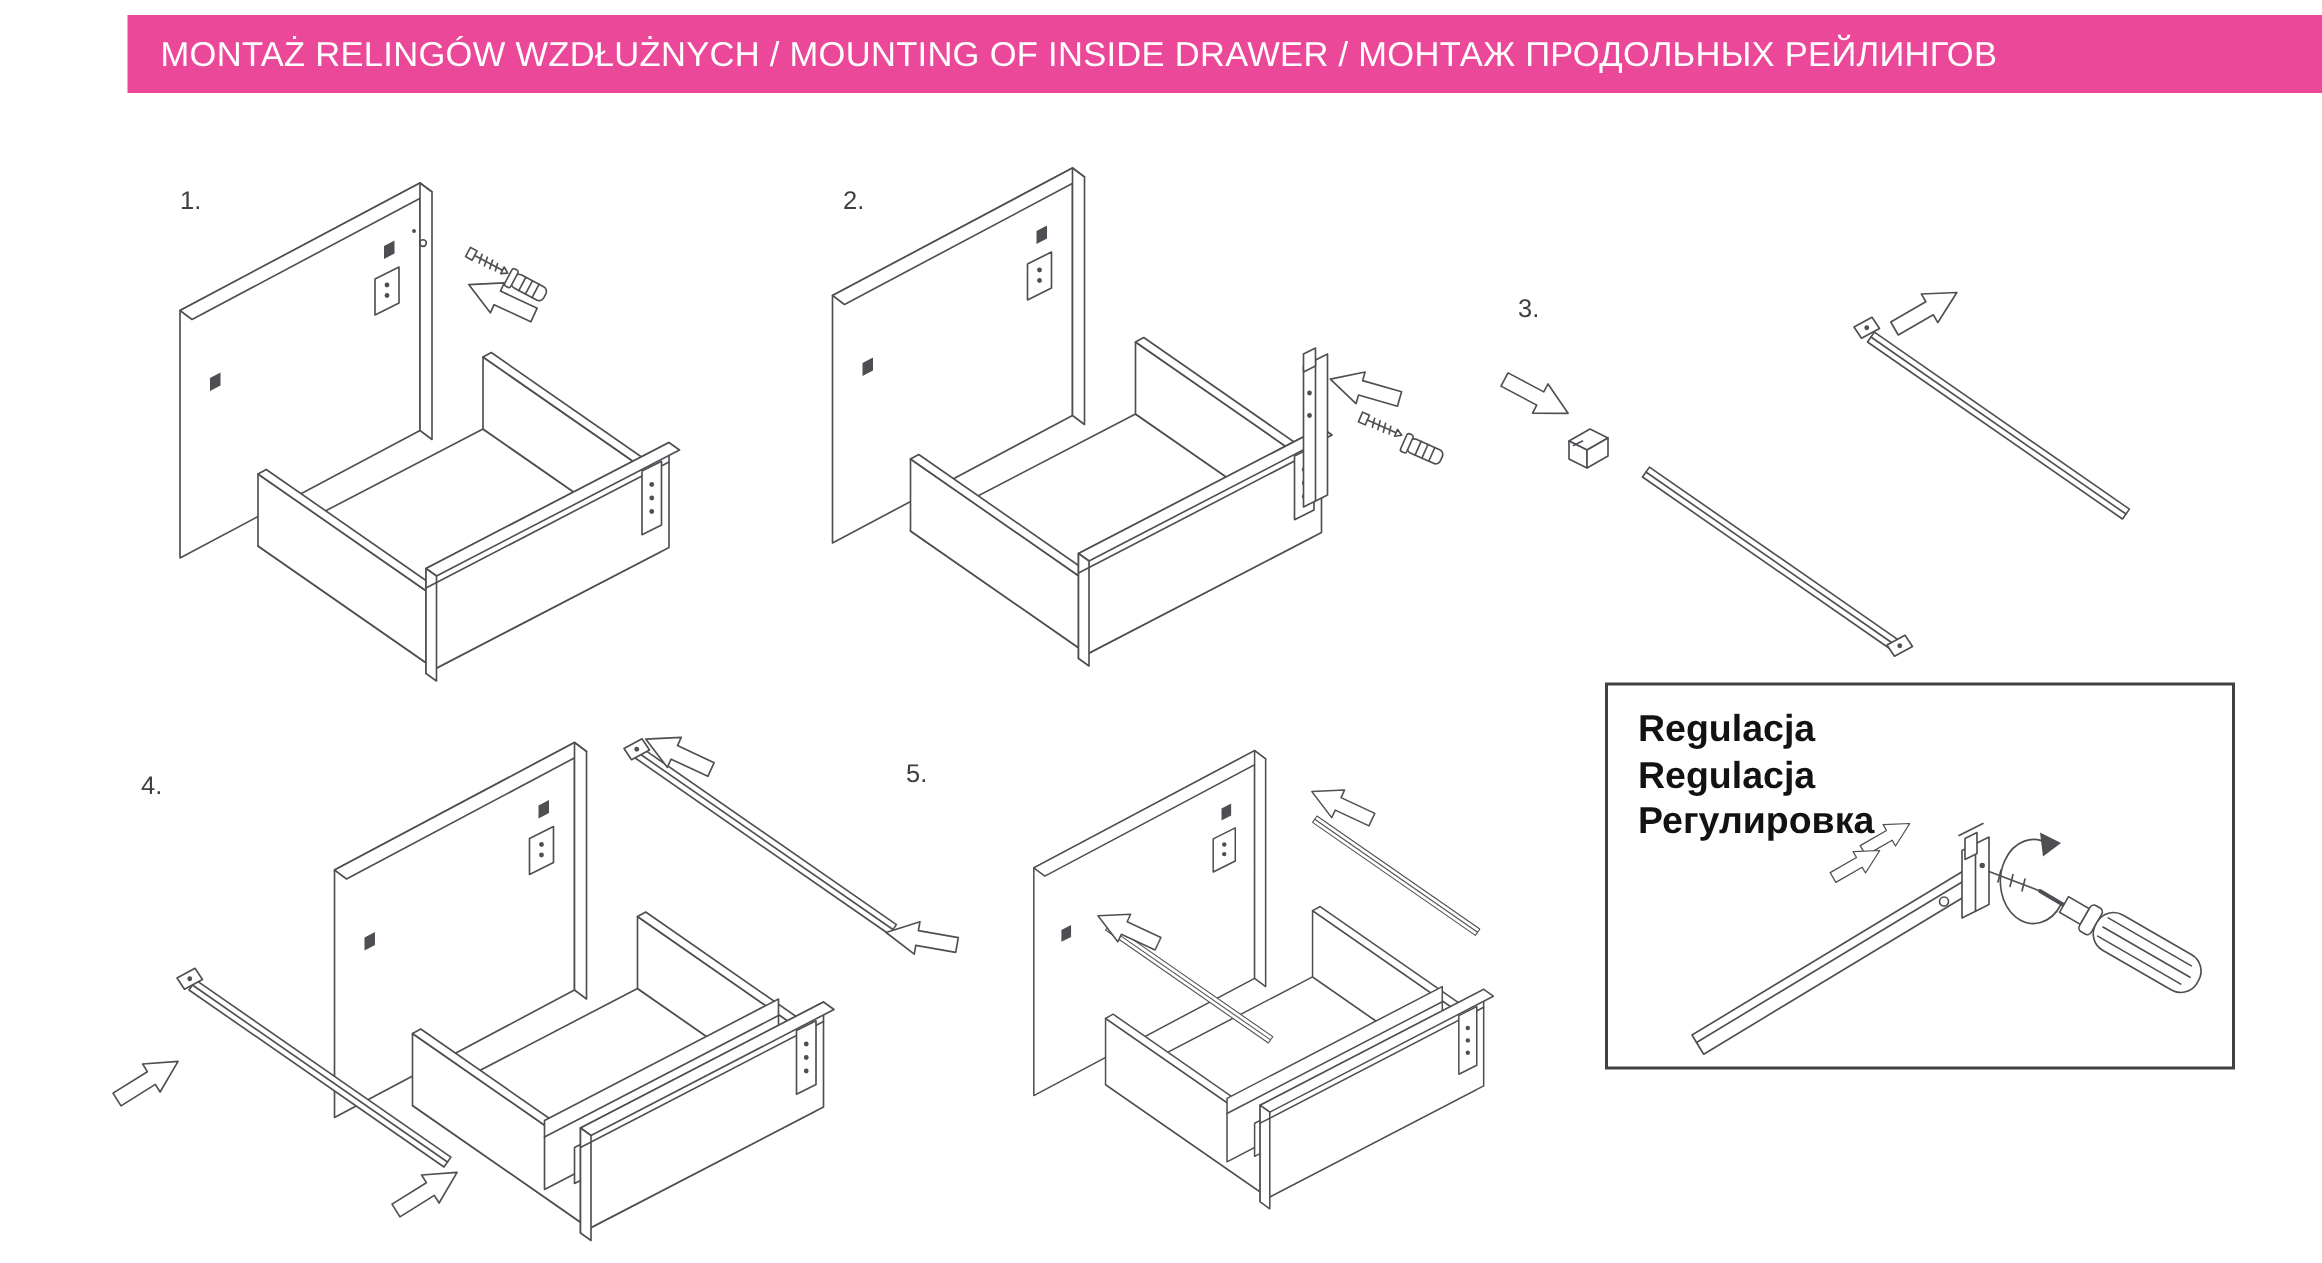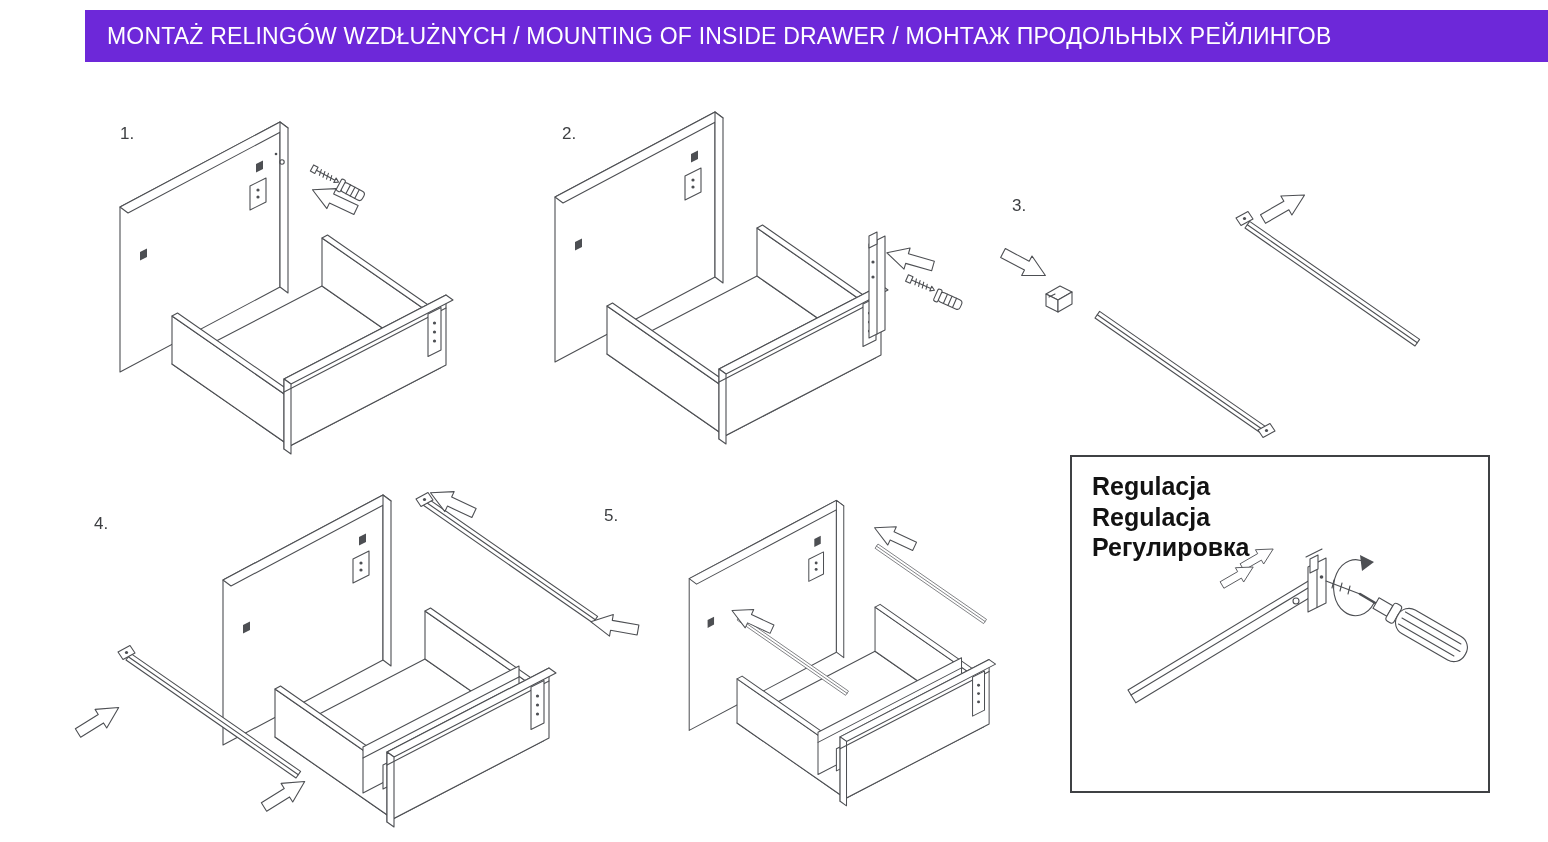--- a/index.html
+++ b/index.html
@@ -1,27 +1,27 @@
 <!DOCTYPE html>
 <html><head>
 <meta charset="utf-8">
 <style>
   * { margin:0; padding:0; box-sizing:border-box; }
   html,body { width:1548px; height:842px; background:#ffffff; font-family:"Liberation Sans", sans-serif; }
   .page { position:relative; width:1548px; height:842px; overflow:hidden; background:#fff; }
 
   .header-bar { position:absolute; left:85px; top:10px; width:1463px; height:52px;
-                background:#6d28d9; display:flex; align-items:center; padding-left:22px; }
+                background:#ec4899; display:flex; align-items:center; padding-left:22px; }
   .header-bar span { color:#ffffff; font-size:23px; letter-spacing:0.2px; white-space:nowrap; }
 
   .step-label { position:absolute; font-size:17px; color:#3d3f42; }
   #lbl1{left:120px;top:124px} #lbl2{left:562px;top:124px} #lbl3{left:1012px;top:196px}
   #lbl4{left:94px;top:514px}  #lbl5{left:604px;top:506px}
 
-  .adjust-box { position:absolute; left:1070px; top:455px; width:420px; height:338px;
+  .adjust-box { position:absolute; left:1070px; top:455px; width:420px; height:258px;
                 border:2px solid #3f4144; background:#fff; }
   .adjust-text { position:absolute; left:20px; top:14px; font-weight:bold; font-size:25px;
                  line-height:1.22; color:#121212; }
 
   #diagram { position:absolute; left:0; top:60px; width:1548px; height:782px; pointer-events:none; }
   #diagram polygon, #diagram rect, #diagram path, #diagram circle
     { fill:#fff; stroke:#4d4f53; stroke-width:1.1; stroke-linejoin:round; }
   #diagram line { stroke:#4d4f53; stroke-width:1.1; stroke-linecap:round; fill:none; }
   #diagram .dot { fill:#4d4f53; stroke:none; }
   #diagram .nf  { fill:none; }

